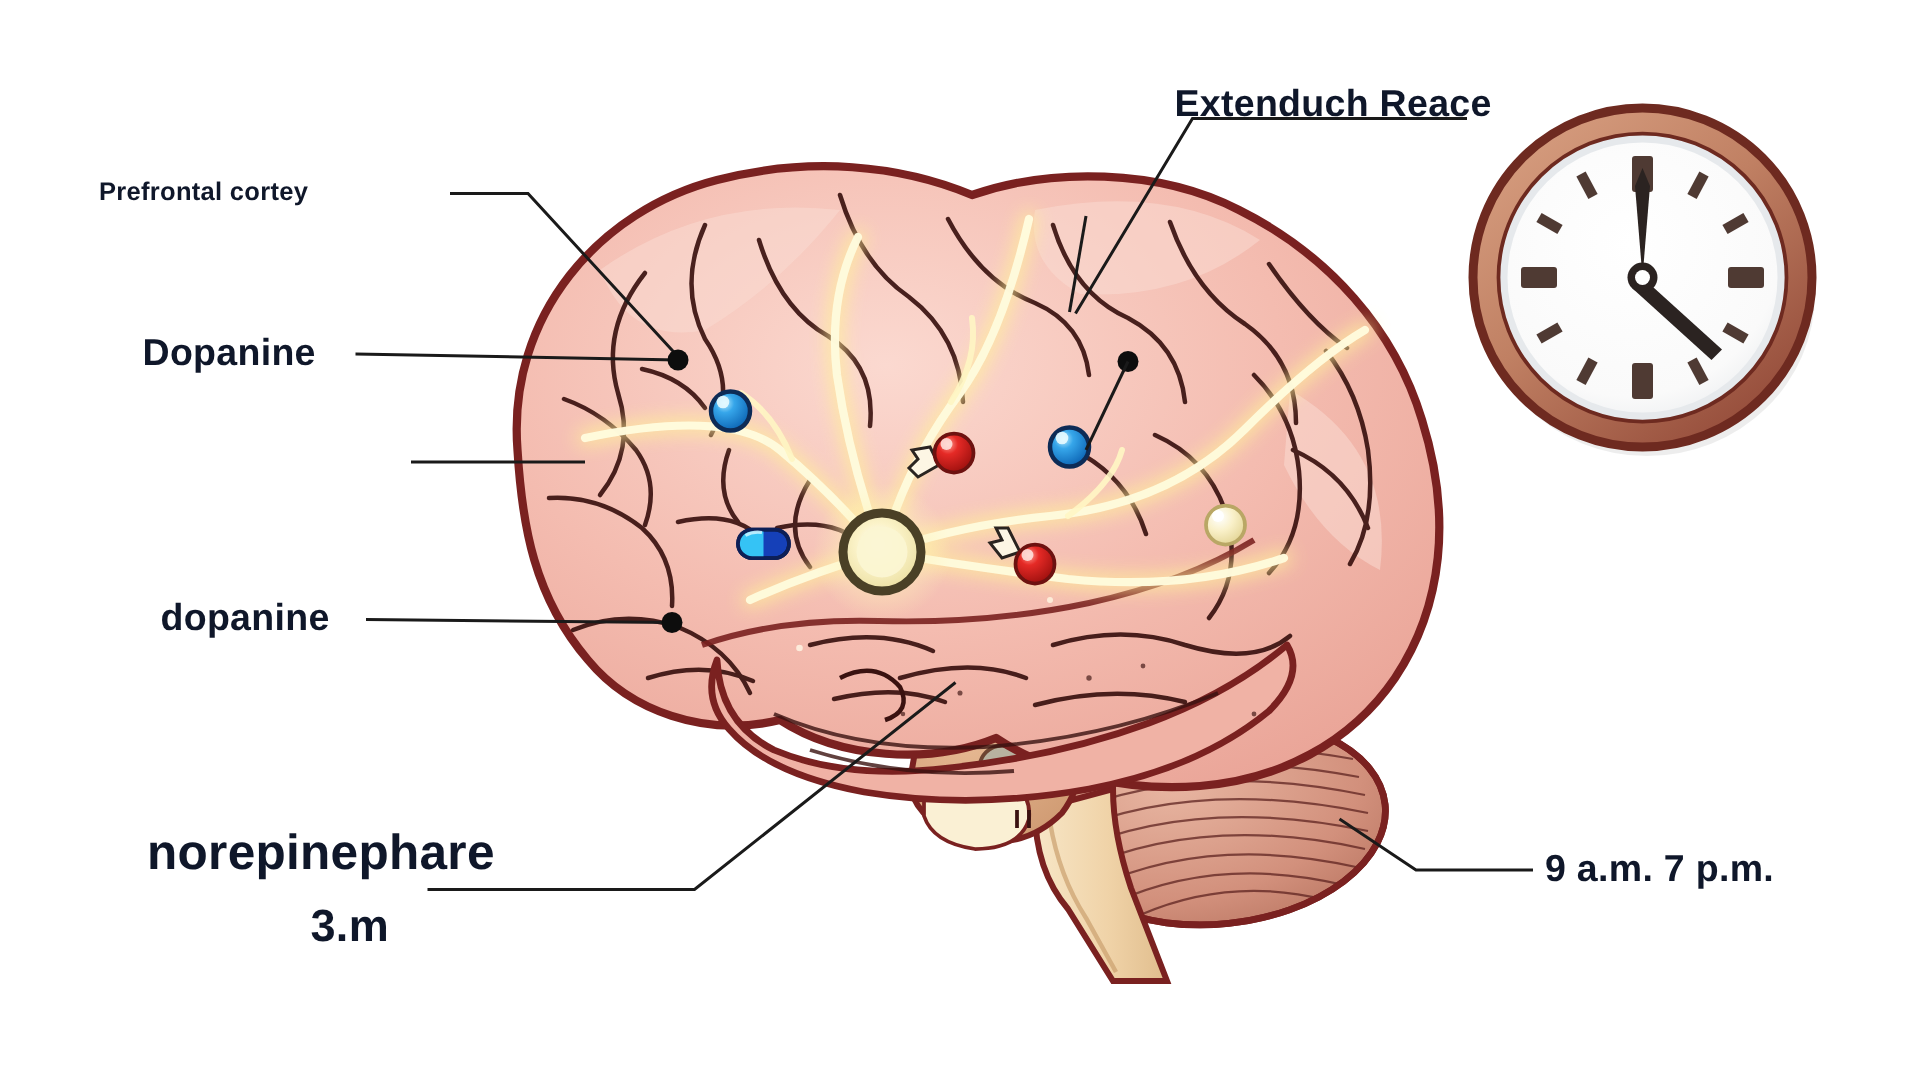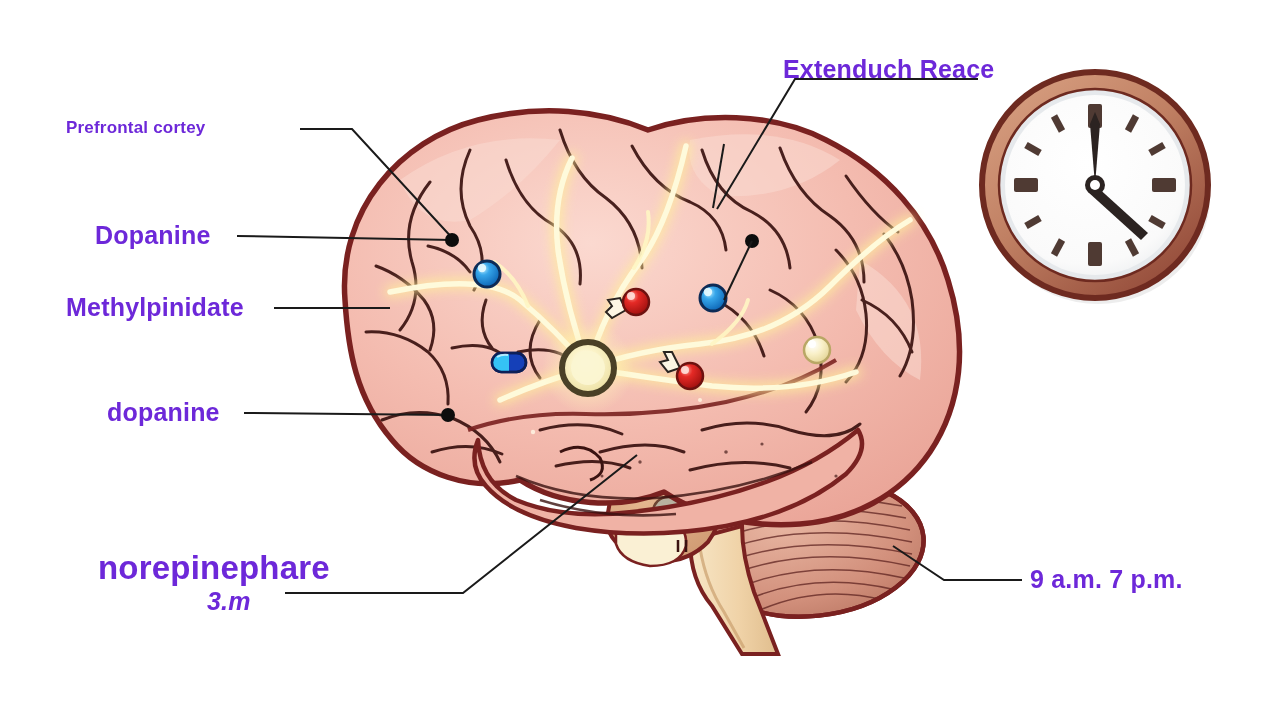--- a/index.html
+++ b/index.html
@@ -9,30 +9,30 @@
     background:#ffffff;
     font-family:"Liberation Sans", sans-serif;
     overflow:hidden;
     position:relative;
   }
   #stage{position:absolute;left:0;top:0;width:1280px;height:720px;}
   .label{
     position:absolute;
     font-family:"Liberation Sans", sans-serif;
     font-weight:bold;
-    color:#6d28d9;
+    color:#0f172a;
     white-space:nowrap;
     letter-spacing:.2px;
   }
   #lbl-prefrontal{left:66px;  top:118px; font-size:17px;}
   #lbl-dopamine1 {left:95px;  top:221px; font-size:25px;}
   #lbl-methyl    {left:66px;  top:293px; font-size:25px;}
   #lbl-dopamine2 {left:107px; top:398px; font-size:25px;}
   #lbl-norepi    {left:98px;  top:549px; font-size:33px;}
-  #lbl-norepi2   {left:207px; top:587px; font-size:25px;font-style:italic;}
+  #lbl-norepi2   {left:207px; top:601px; font-size:30px;}
   #lbl-extended  {left:783px; top:55px;  font-size:25px;}
   #lbl-times     {left:1030px;top:565px; font-size:25px;}
   svg.art{position:absolute;left:0;top:0;width:1280px;height:720px;}
 </style>
 </head>
 <body>
 
 <div id="stage">
 
   <svg class="art" viewBox="0 0 1280 720">
@@ -335,21 +335,20 @@
         <circle cx="1095" cy="185" r="10" fill="#2b2321"></circle>
         <circle cx="1095" cy="185" r="5" fill="#ffffff"></circle>
       </g>
     </g>
   </svg>
 
   <div class="label" id="lbl-prefrontal">Prefrontal cortey</div>
 
   <div class="label" id="lbl-dopamine1">Dopanine</div>
 
-  <div class="label" id="lbl-methyl">Methylpinidate</div>
 
   <div class="label" id="lbl-dopamine2">dopanine</div>
 
   <div class="label" id="lbl-norepi">norepinephare</div>
 
   <div class="label" id="lbl-norepi2">3.m</div>
 
   <div class="label" id="lbl-extended">Extenduch Reace</div>
 
   <div class="label" id="lbl-times">9 a.m.  7 p.m.</div>

